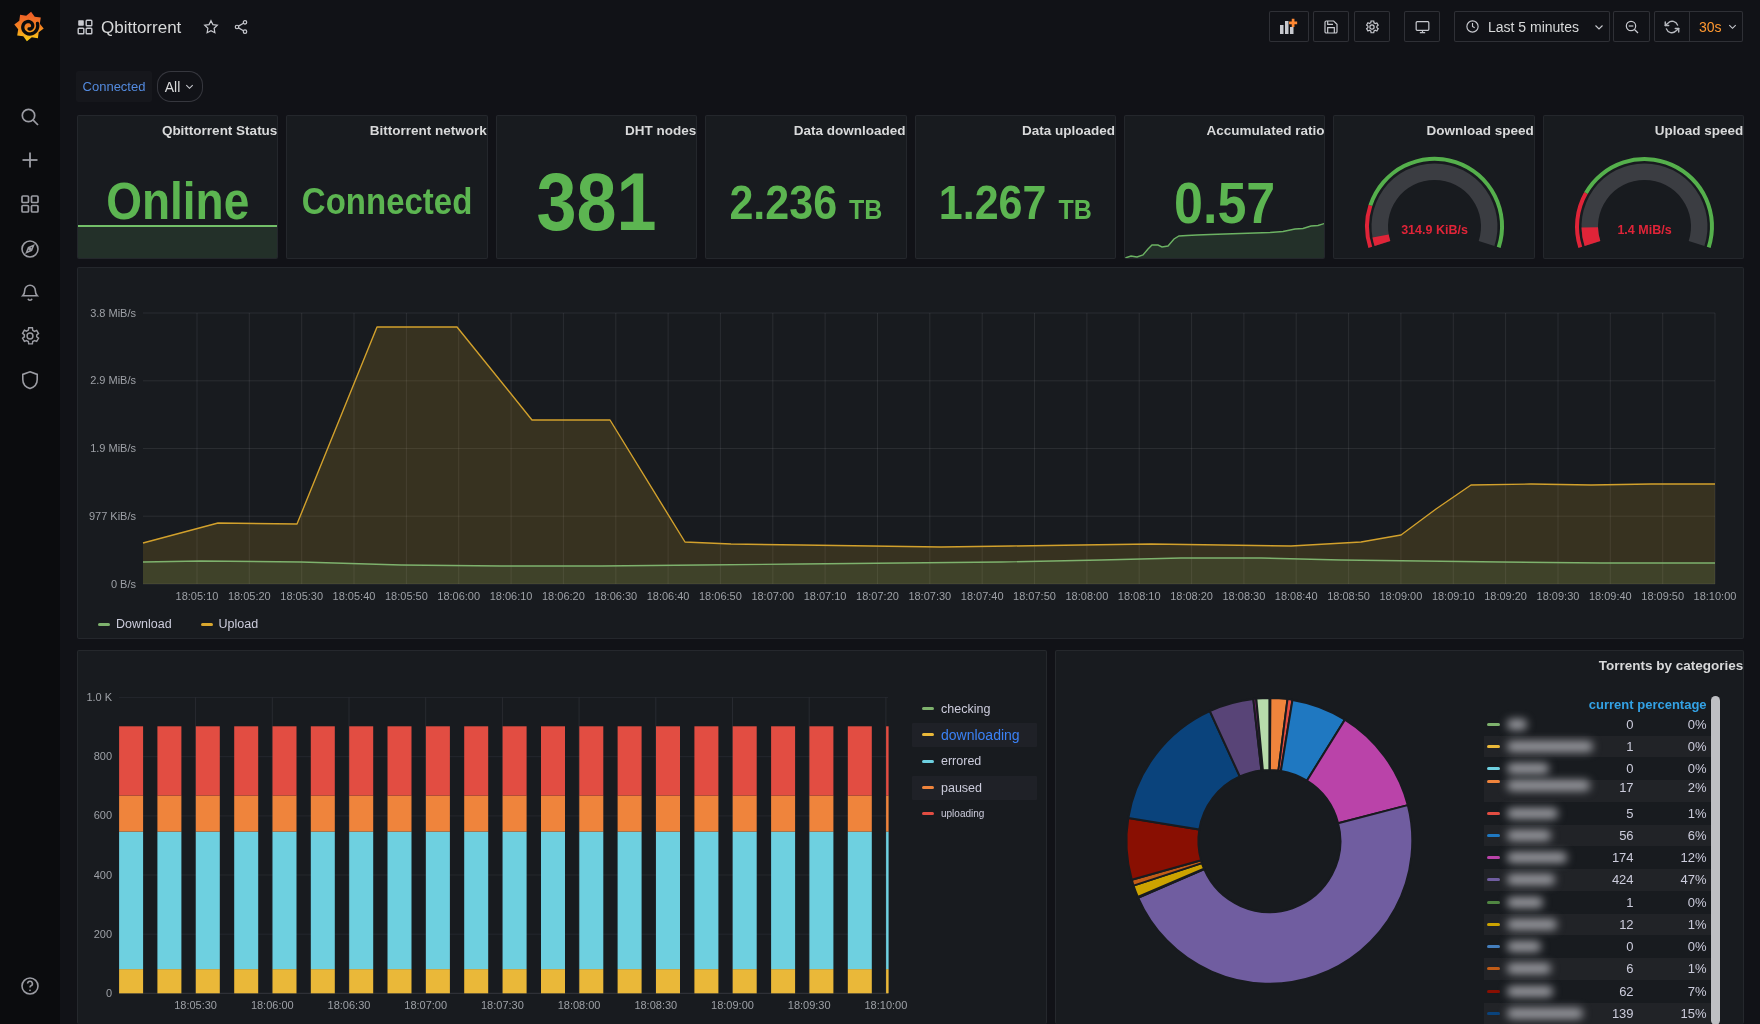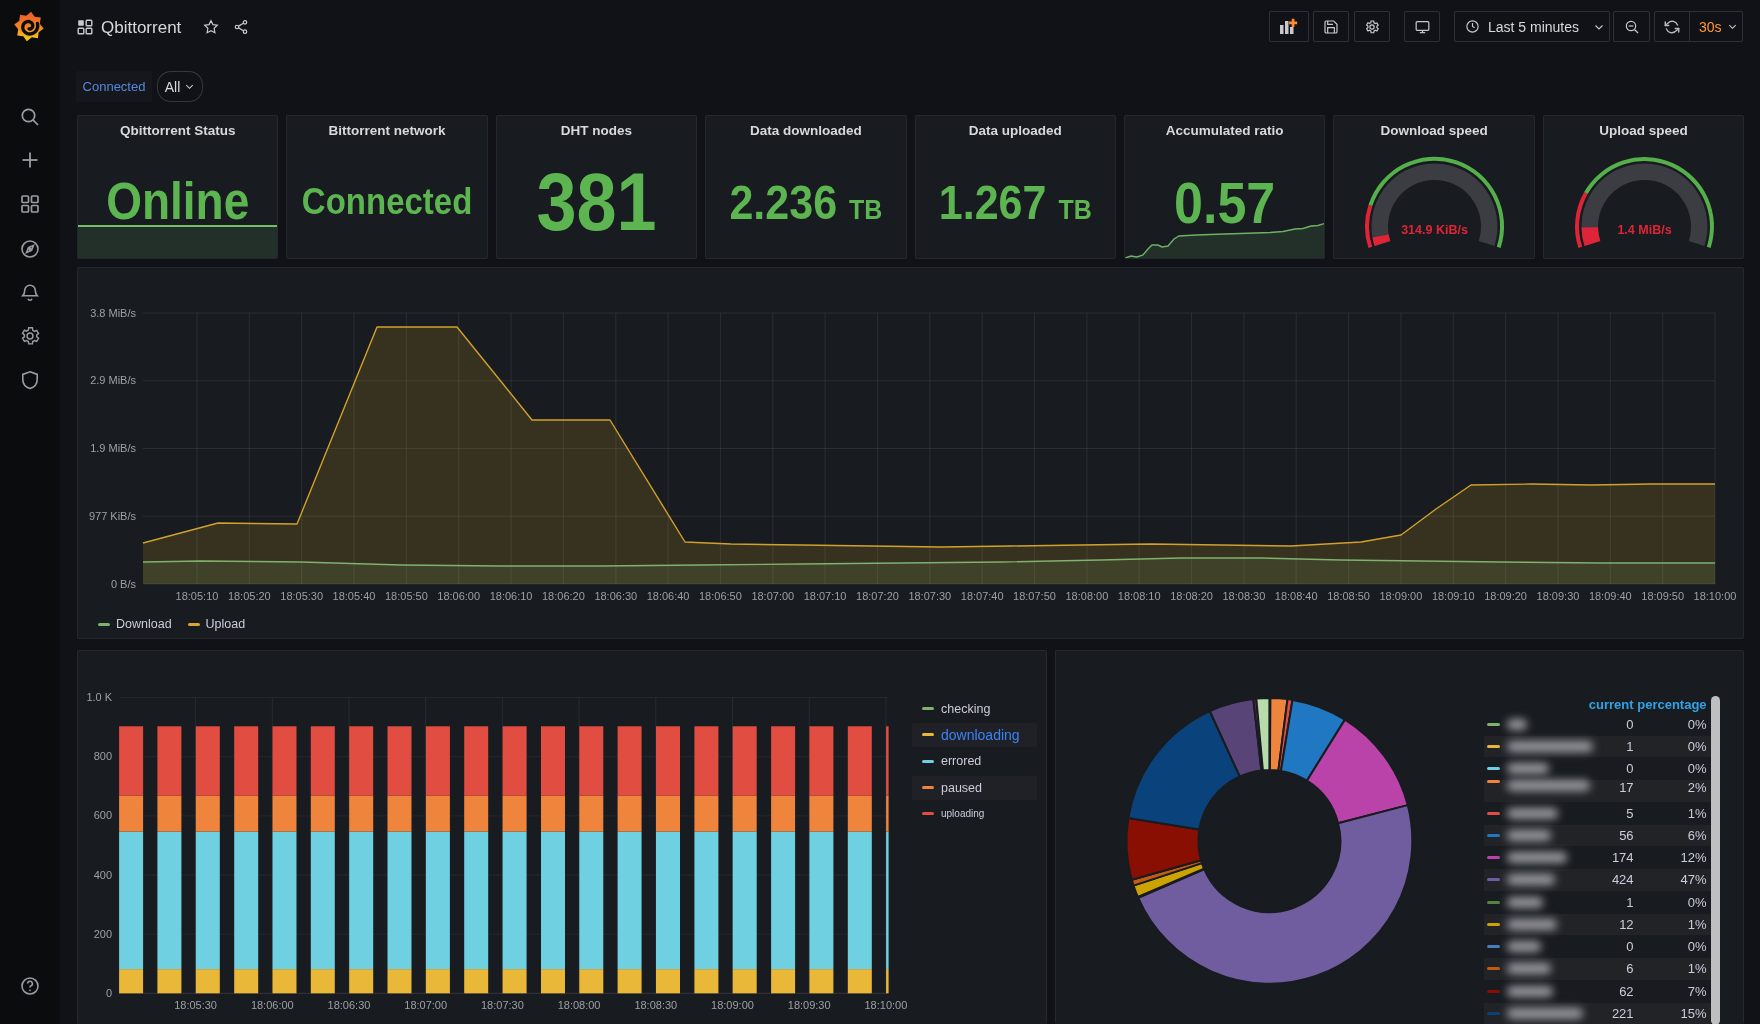--- a/index.html
+++ b/index.html
@@ -1,19 +1,19 @@
 <!DOCTYPE html>
 <html><head><meta charset="utf-8"><style>
 * { margin:0; padding:0; box-sizing:border-box; }
 html,body { width:1760px; height:1024px; overflow:hidden; background:#111217;
   font-family:"Liberation Sans", sans-serif; }
 .sidebar { position:absolute; left:0; top:0; width:60px; height:1024px; background:#0b0c0e; z-index:5; }
 .sicon { position:absolute; left:19px; color:#9b9ca3; }
 .panel { position:absolute; background:#181b1f; border:1px solid rgba(204,204,220,0.07); border-radius:2px; }
-.ptitle { text-align:center; font-size:13.5px; font-weight:600; color:#d8d9da; padding-top:7px; height:28px;
+.ptitle { text-align:right; font-size:13.5px; font-weight:600; color:#d8d9da; padding-top:7px; height:28px;
   white-space:nowrap; overflow:hidden; }
 .statval { position:absolute; left:0; right:0; text-align:center; font-weight:700; color:#5cb551; line-height:1; transform:scaleY(1.12); }
 .tbtn { position:absolute; top:11px; height:31px; border:1px solid rgba(204,204,220,0.16); border-radius:2px;
   background:#111217; display:flex; align-items:center; justify-content:center; color:#c8c9cf; }
 </style></head>
 <body>
 <div class="sidebar">
   <svg class="sicon" width="32" height="35" style="left:13px;top:9px" viewBox="0 0 32 35">
     <defs>
         <linearGradient id="glg" x1="0" y1="0" x2="0" y2="1">
@@ -273,21 +273,21 @@
       <text x="1218.2" y="332" text-anchor="middle" font-size="11" fill="#9da0a6">18:08:40</text>
       <text x="1270.6" y="332" text-anchor="middle" font-size="11" fill="#9da0a6">18:08:50</text>
       <text x="1322.9" y="332" text-anchor="middle" font-size="11" fill="#9da0a6">18:09:00</text>
       <text x="1375.3" y="332" text-anchor="middle" font-size="11" fill="#9da0a6">18:09:10</text>
       <text x="1427.6" y="332" text-anchor="middle" font-size="11" fill="#9da0a6">18:09:20</text>
       <text x="1480.0" y="332" text-anchor="middle" font-size="11" fill="#9da0a6">18:09:30</text>
       <text x="1532.3" y="332" text-anchor="middle" font-size="11" fill="#9da0a6">18:09:40</text>
       <text x="1584.7" y="332" text-anchor="middle" font-size="11" fill="#9da0a6">18:09:50</text>
       <text x="1637.0" y="332" text-anchor="middle" font-size="11" fill="#9da0a6">18:10:00</text>
 </svg>
-  <div style="position:absolute;left:20px;top:349px;display:flex;gap:16px;font-size:12.5px;color:#ccccdc">
+  <div style="position:absolute;left:20px;top:349px;display:flex;gap:29px;font-size:12.5px;color:#ccccdc">
     <span><span style="display:inline-block;width:12px;height:3px;border-radius:2px;background:#7eb26d;vertical-align:middle;margin-right:6px"></span>Download</span>
     <span><span style="display:inline-block;width:12px;height:3px;border-radius:2px;background:#d9a72e;vertical-align:middle;margin-right:6px"></span>Upload</span>
   </div>
 </div>
 
 <div class="panel" style="left:77px;top:650px;width:969.6px;height:374px;border-bottom:none">
   <svg width="970" height="374" style="position:absolute;left:0;top:0">
 <line x1="41.099999999999994" y1="342.3" x2="810" y2="342.3" stroke="rgba(204,204,220,0.12)" stroke-width="1.2"></line>
       <text x="34.099999999999994" y="345.8" text-anchor="end" font-size="11" fill="#9da0a6">0</text>
       <line x1="41.099999999999994" y1="283.2" x2="810" y2="283.2" stroke="rgba(204,204,220,0.07)" stroke-width="1"></line>
@@ -421,20 +421,21 @@
       <span style="width:12px;height:3px;border-radius:2px;background:#EF843C;margin-right:7px"></span>
       <span style="font-size:12.5px;color:#ccccdc">paused</span>
     </div>
     <div style="position:absolute;left:834px;top:150.80000000000007px;width:125px;height:24px;border-radius:1px;display:flex;align-items:center;padding-left:10px">
       <span style="width:12px;height:3px;border-radius:2px;background:#E24D42;margin-right:7px"></span>
       <span style="font-size:10px;color:#ccccdc">uploading</span>
     </div>
 </div>
 
 <div class="panel" style="left:1054.6px;top:650px;width:689.6px;height:374px;border-bottom:none">
+  <div class="ptitle">Torrents by categories</div>
   <svg width="430" height="374" style="position:absolute;left:0;top:0">
   <g transform="translate(0,0)">
 <path d="M213.4 47.0 A143 143 0 0 1 214.4 47.0 L213.9 119.0 A71 71 0 0 0 213.4 119.0 Z" fill="#EAB839" stroke="#181b1f" stroke-width="2"></path>
 <path d="M214.4 47.0 A143 143 0 0 1 231.5 48.1 L222.4 119.6 A71 71 0 0 0 213.9 119.0 Z" fill="#EF843C" stroke="#181b1f" stroke-width="2"></path>
 <path d="M231.5 48.1 A143 143 0 0 1 236.5 48.9 L224.9 119.9 A71 71 0 0 0 222.4 119.6 Z" fill="#E24D42" stroke="#181b1f" stroke-width="2"></path>
 <path d="M236.5 48.9 A143 143 0 0 1 288.9 68.6 L250.9 129.7 A71 71 0 0 0 224.9 119.9 Z" fill="#1F78C1" stroke="#181b1f" stroke-width="2"></path>
 <path d="M288.9 68.6 A143 143 0 0 1 351.8 154.1 L282.1 172.2 A71 71 0 0 0 250.9 129.7 Z" fill="#BA43A9" stroke="#181b1f" stroke-width="2"></path>
 <path d="M351.8 154.1 A143 143 0 0 1 82.2 246.8 L148.2 218.2 A71 71 0 0 0 282.1 172.2 Z" fill="#705DA0" stroke="#181b1f" stroke-width="2"></path>
 <path d="M82.2 246.8 A143 143 0 0 1 81.8 245.9 L148.0 217.7 A71 71 0 0 0 148.2 218.2 Z" fill="#508642" stroke="#181b1f" stroke-width="2"></path>
 <path d="M81.8 245.9 A143 143 0 0 1 77.5 234.6 L145.9 212.1 A71 71 0 0 0 148.0 217.7 Z" fill="#CCA300" stroke="#181b1f" stroke-width="2"></path>
@@ -522,16 +523,16 @@
 </div>
     <div style="position:absolute;left:428px;top:329.6px;width:227px;height:21.2px;display:flex;align-items:center">
 <span style="width:13px;height:3px;border-radius:2px;background:#890F02;margin-left:3px"></span>
 <span style="margin-left:7px;height:11px;border-radius:5px;background:#97989e;filter:blur(4px);width:46px"></span>
 <span style="position:absolute;left:52px;width:98px;text-align:right;font-size:13px;color:#ccccdc">62</span>
 <span style="position:absolute;left:72px;width:151px;text-align:right;font-size:13px;color:#ccccdc">7%</span>
 </div>
     <div style="position:absolute;left:428px;top:351.9px;width:227px;height:21.2px;background:rgba(255,255,255,0.04);display:flex;align-items:center">
 <span style="width:13px;height:3px;border-radius:2px;background:#0A437C;margin-left:3px"></span>
 <span style="margin-left:7px;height:11px;border-radius:5px;background:#97989e;filter:blur(4px);width:76px"></span>
-<span style="position:absolute;left:52px;width:98px;text-align:right;font-size:13px;color:#ccccdc">221</span>
+<span style="position:absolute;left:52px;width:98px;text-align:right;font-size:13px;color:#ccccdc">139</span>
 <span style="position:absolute;left:72px;width:151px;text-align:right;font-size:13px;color:#ccccdc">15%</span>
 </div>
     <div style="position:absolute;left:655.9px;top:45px;width:9px;height:329px;border-radius:5px;background:#bebfc3"></div>
 </div>
 </body></html>

